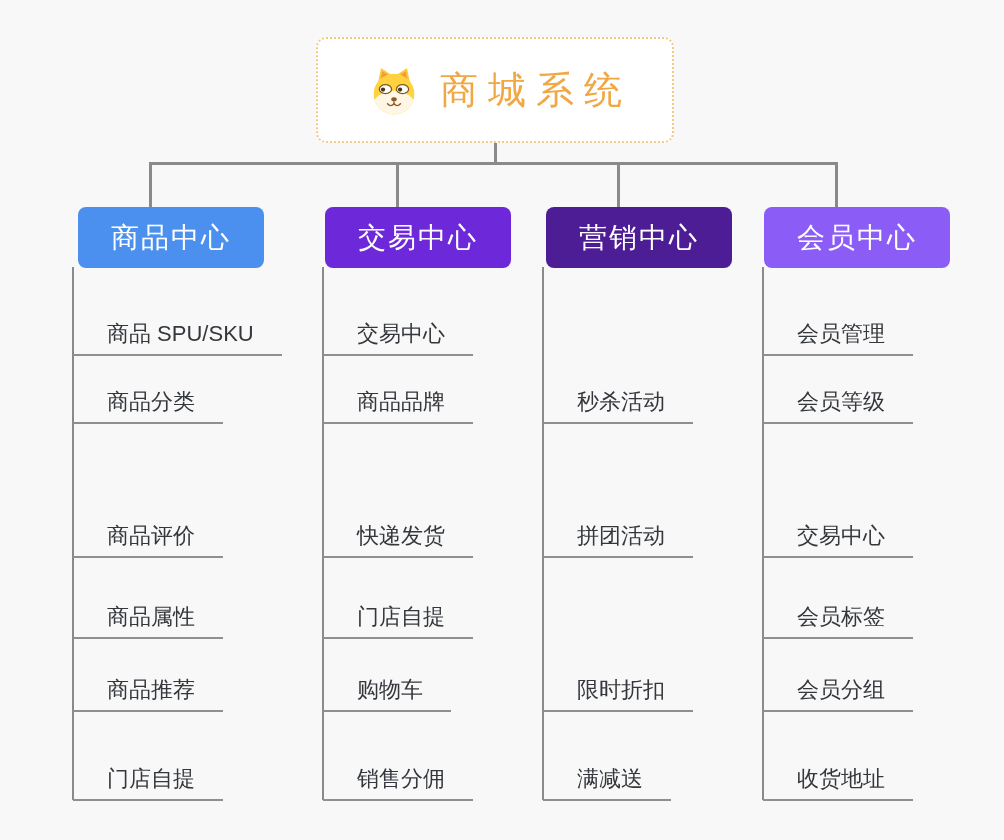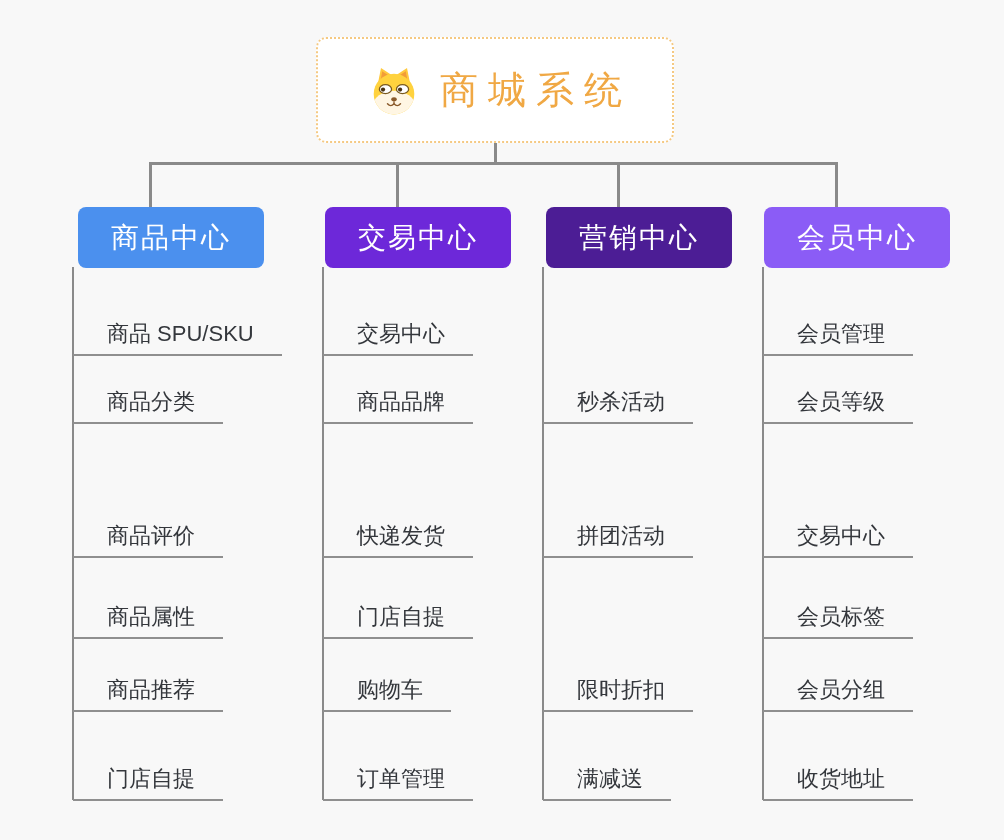--- a/index.html
+++ b/index.html
@@ -110,21 +110,21 @@
   <div class="leaf c0 r2">商品评价</div>
   <div class="leaf c0 r3">商品属性</div>
   <div class="leaf c0 r4">商品推荐</div>
   <div class="leaf c0 r5">门店自提</div>
 
   <div class="leaf c1 r0">交易中心</div>
   <div class="leaf c1 r1">商品品牌</div>
   <div class="leaf c1 r2">快递发货</div>
   <div class="leaf c1 r3">门店自提</div>
   <div class="leaf c1 r4">购物车</div>
-  <div class="leaf c1 r5">订单管理</div>
+  <div class="leaf c1 r5">销售分佣</div>
 
   <div class="leaf c2 r1">秒杀活动</div>
   <div class="leaf c2 r2">拼团活动</div>
   <div class="leaf c2 r4">限时折扣</div>
   <div class="leaf c2 r5">满减送</div>
 
   <div class="leaf c3 r0">会员管理</div>
   <div class="leaf c3 r1">会员等级</div>
   <div class="leaf c3 r2">交易中心</div>
   <div class="leaf c3 r3">会员标签</div>

